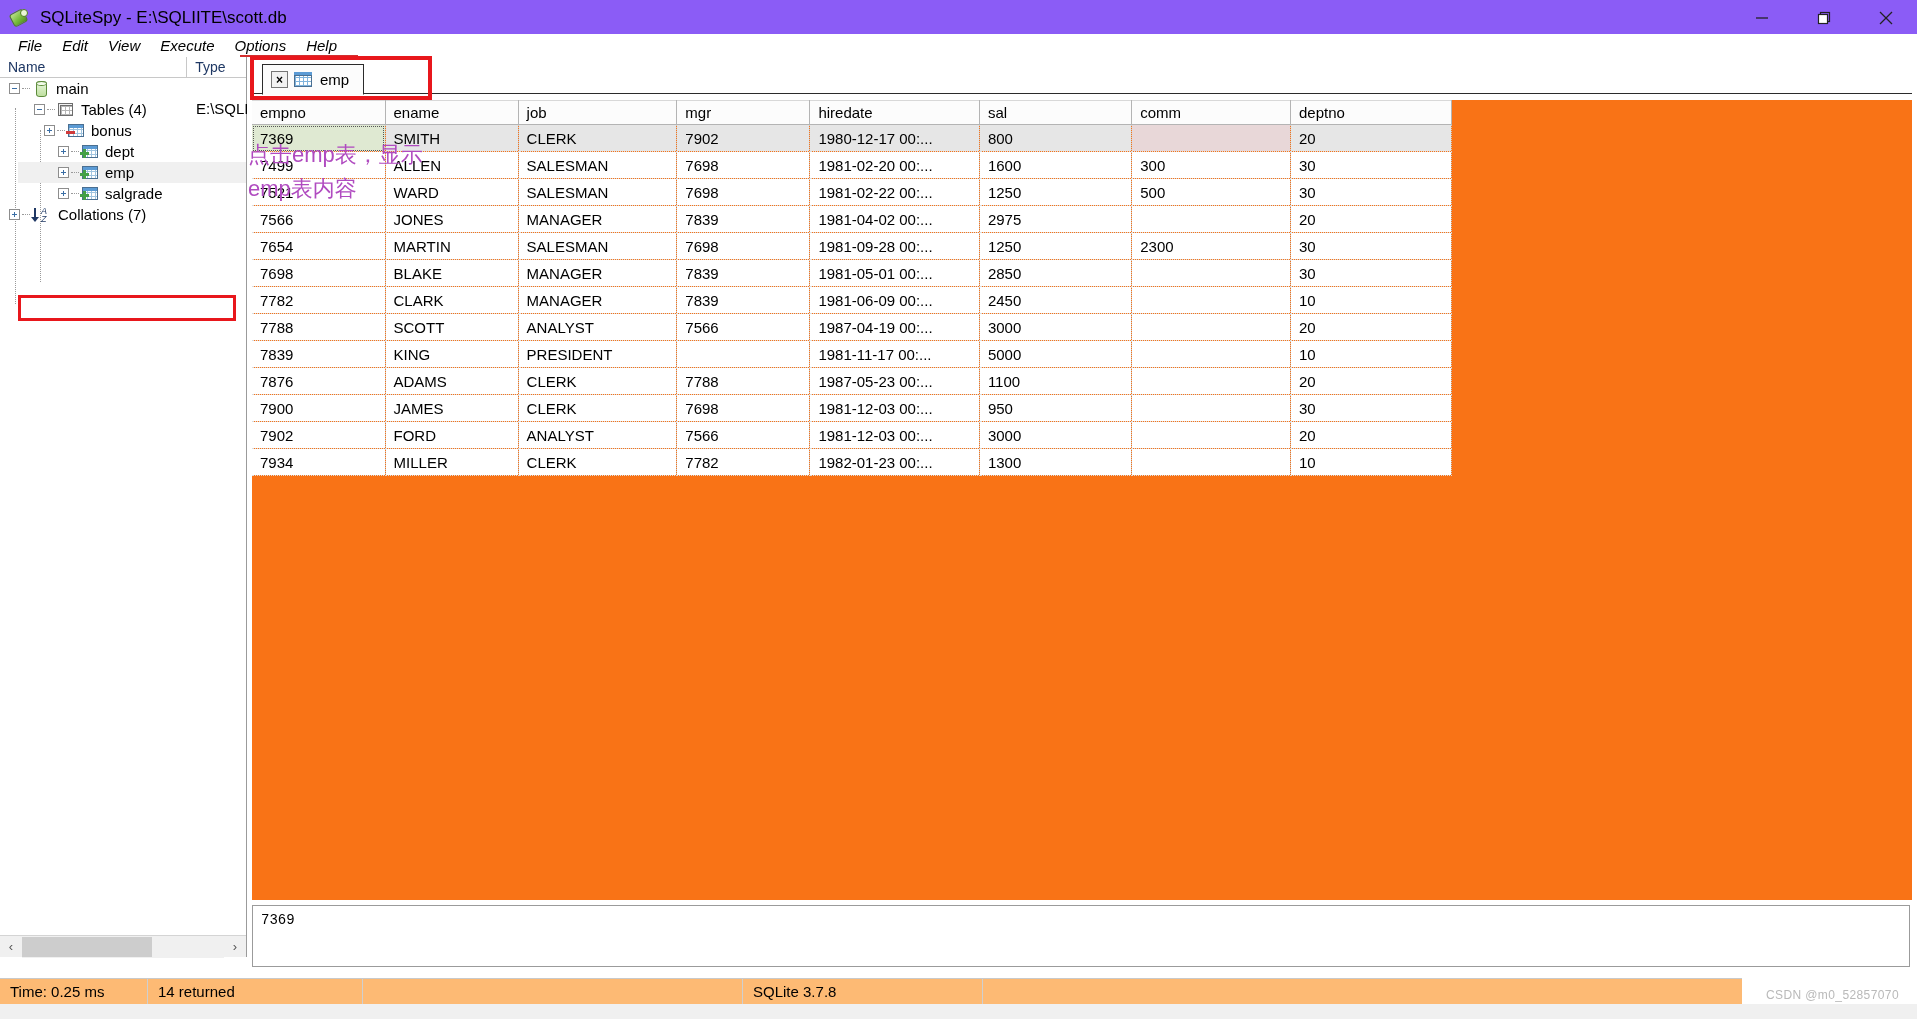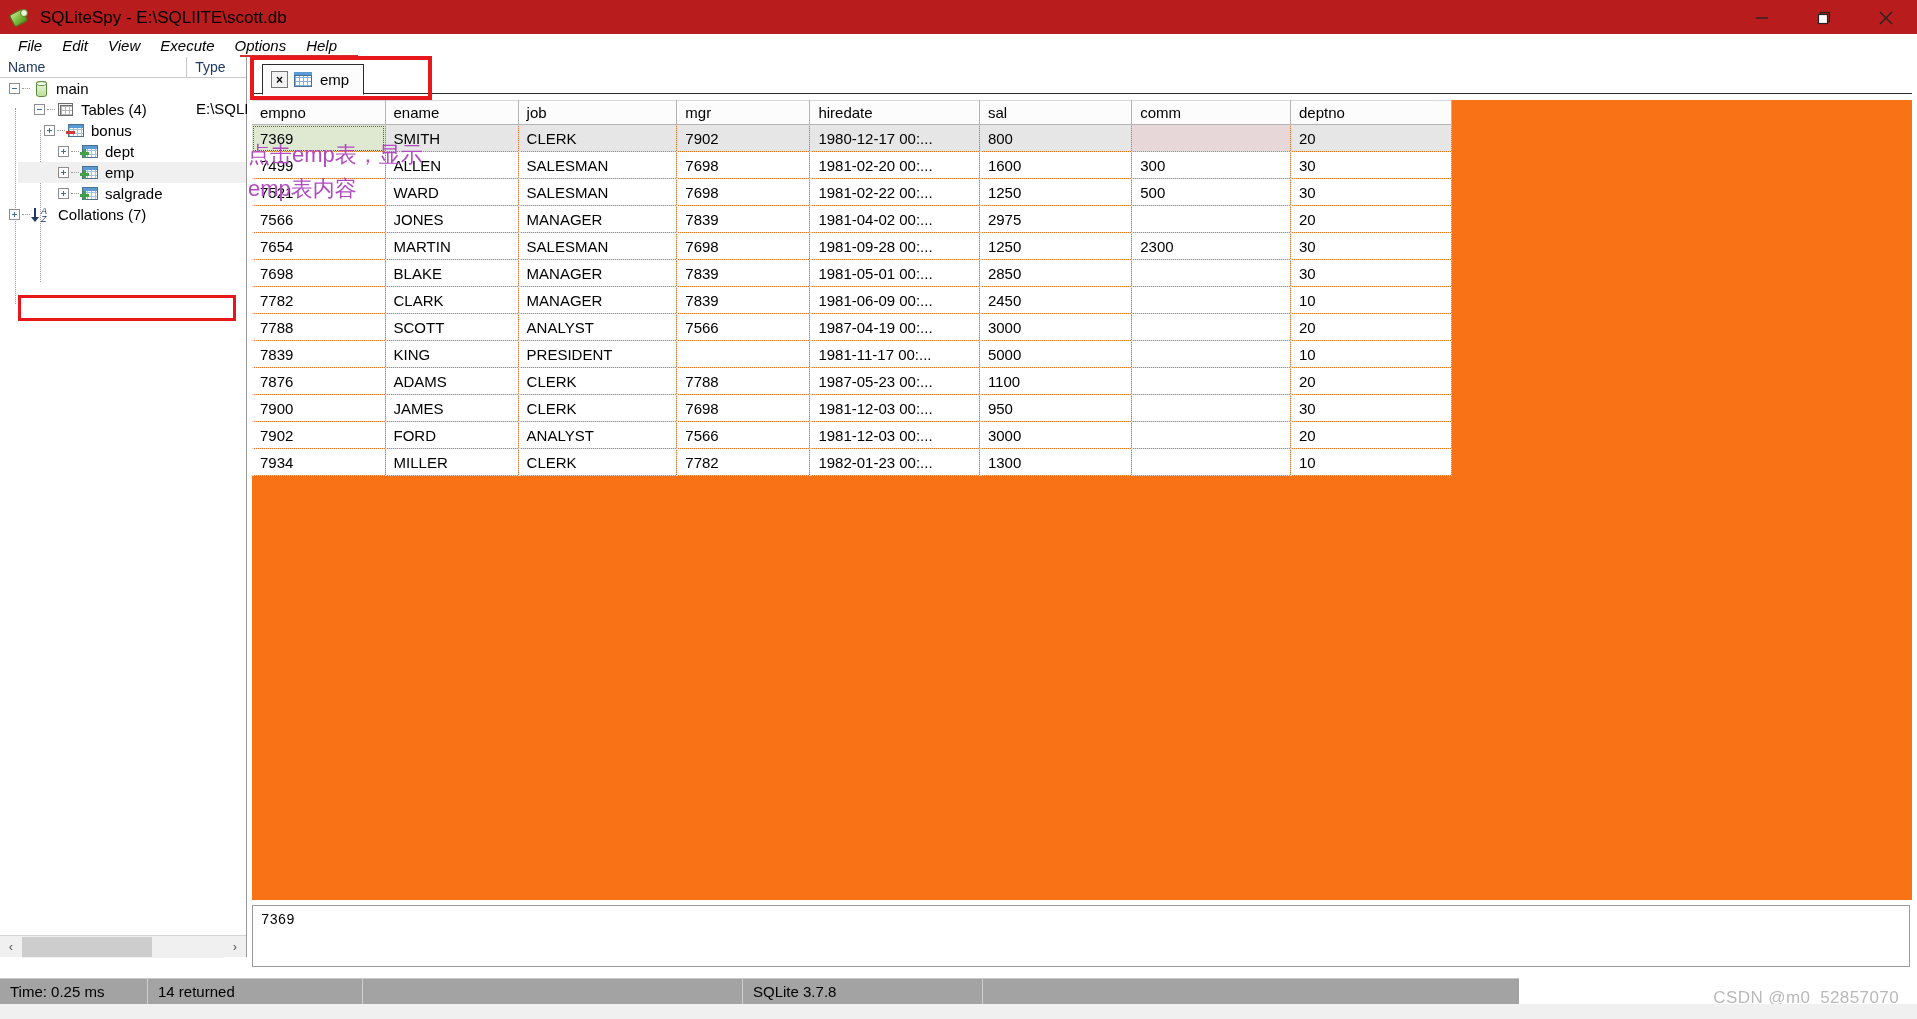--- a/index.html
+++ b/index.html
@@ -12,21 +12,21 @@
   }
   .app {
     position: relative;
     width: 1917px; height: 1019px;
     background: #ffffff;
   }
 
   
   .titlebar {
     position: absolute; left:0; top:0; width:1917px; height:36px;
-    background:#b91c1c;
+    background:#8b5cf6;
     display:flex; align-items:center;
   }
   .title-icon {
     margin-left: 8px; width: 22px; height: 22px; position: relative;
     flex: 0 0 auto;
   }
   .title-icon .cyl {
     position:absolute; left:3px; top:4px; width:15px; height:14px;
     background: linear-gradient(160deg,#bfe38d 0%, #79bd3e 55%, #4f8c1f 100%);
     border:1px solid #4e7f20; border-radius:3px;
@@ -255,36 +255,36 @@
   .editor {
     position:absolute; left:252px; top:905px; width:1658px; height:62px;
     border:1px solid #9b9b9b; background:#fff;
   }
   .editor-text {
     padding:6px 0 0 8px; font-family:"Liberation Mono", monospace; font-size:14px; color:#000;
   }
 
   
   .statusbar {
-    position:absolute; left:0; top:978px; width:1519px; height:26px;
-    background:#a3a3a3; border-top:1px solid #c9c9c9;
+    position:absolute; left:0; top:978px; width:1742px; height:26px;
+    background:#fdba74; border-top:1px solid #c9c9c9;
     display:flex; align-items:center; font-size:15px; color:#000;
   }
   .sb-cell {
     height:26px; line-height:26px; padding-left:10px;
     border-right:1px solid #cfcfcf; white-space:nowrap;
   }
   .sb-time { width:148px; }
   .sb-rows { width:215px; }
   .sb-mid  { width:380px; }
   .sb-ver  { width:240px; }
   .sb-rest { flex:1; border-right:none; }
 
   .watermark {
-    position:absolute; right:18px; top:988px; font-size:17px; color:#b9b9b9;
+    position:absolute; right:18px; top:988px; font-size:12px; color:#b9b9b9;
     letter-spacing:0.4px;
   }
   .bottom-strip {
     position:absolute; left:0; top:1004px; width:1917px; height:15px; background:#f0f0f0;
   }
 </style>
 </head>
 <body>
 
 <div class="app">

